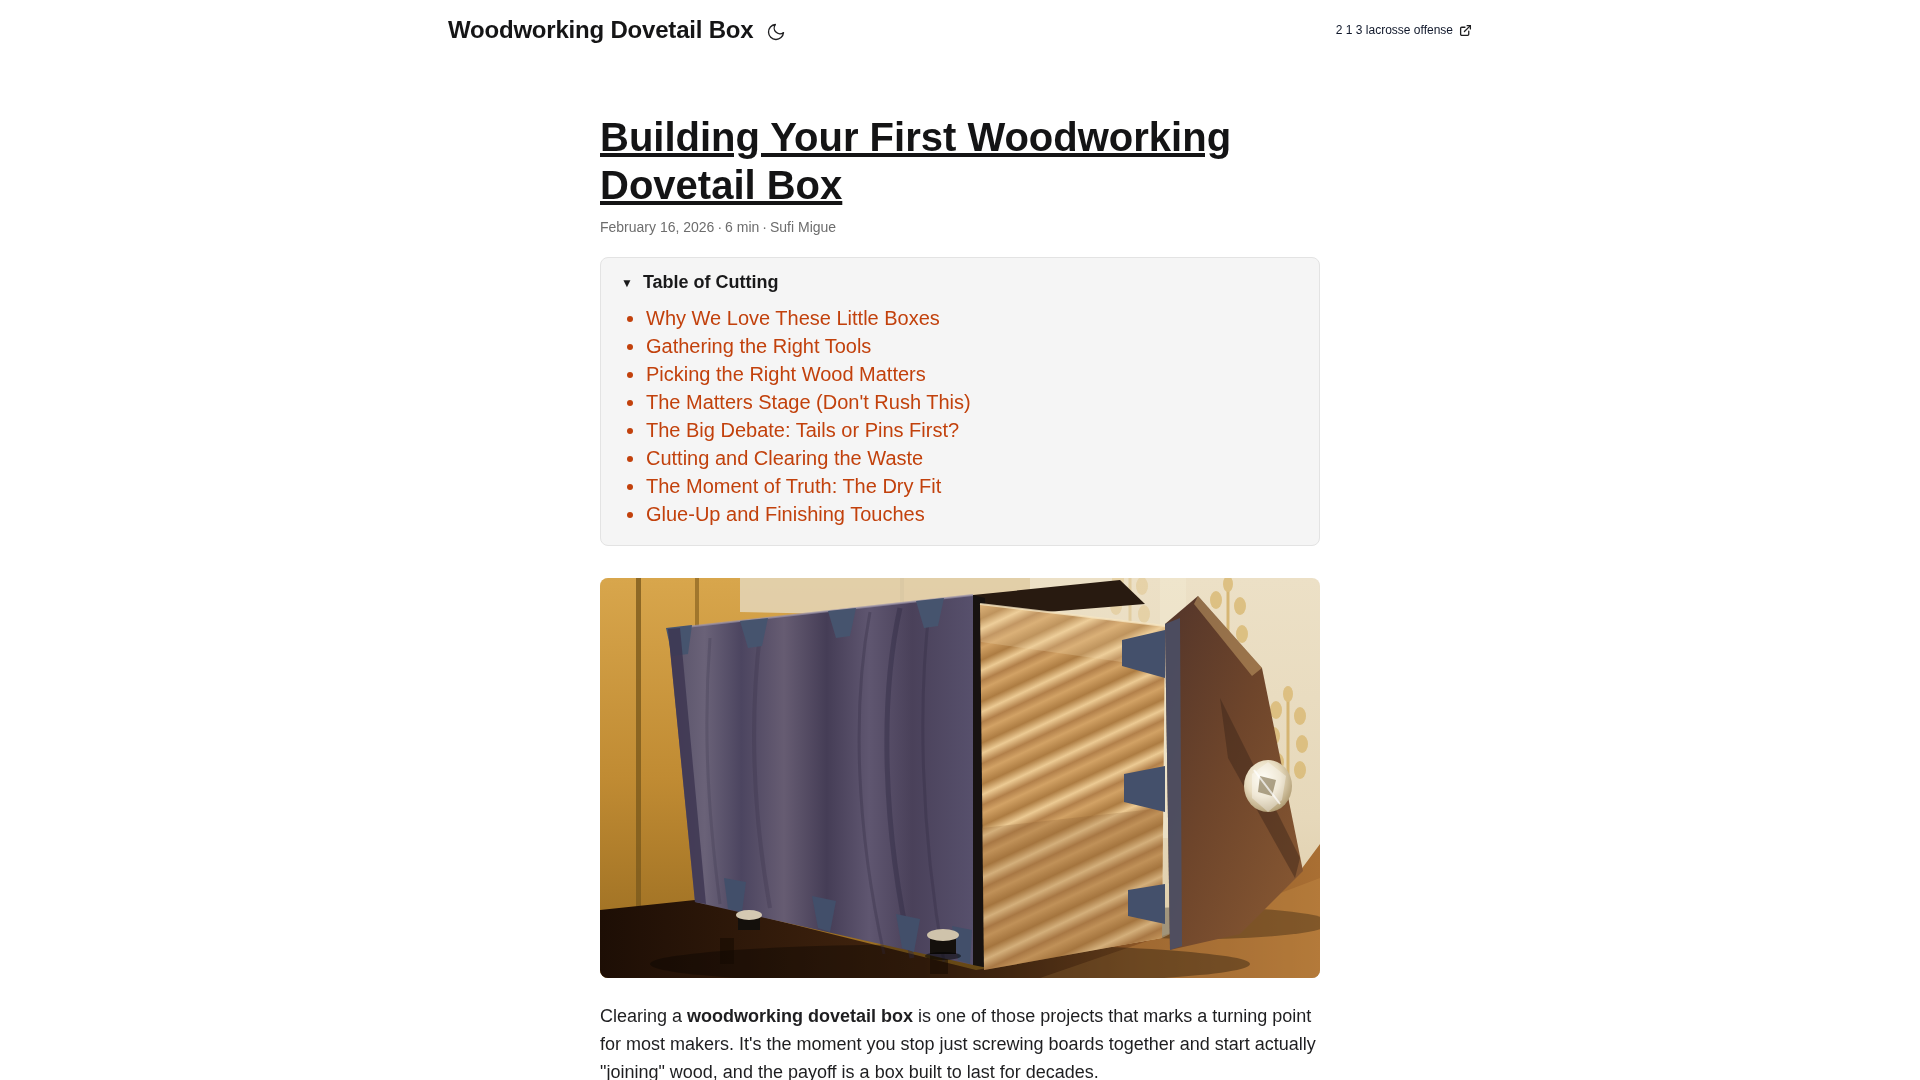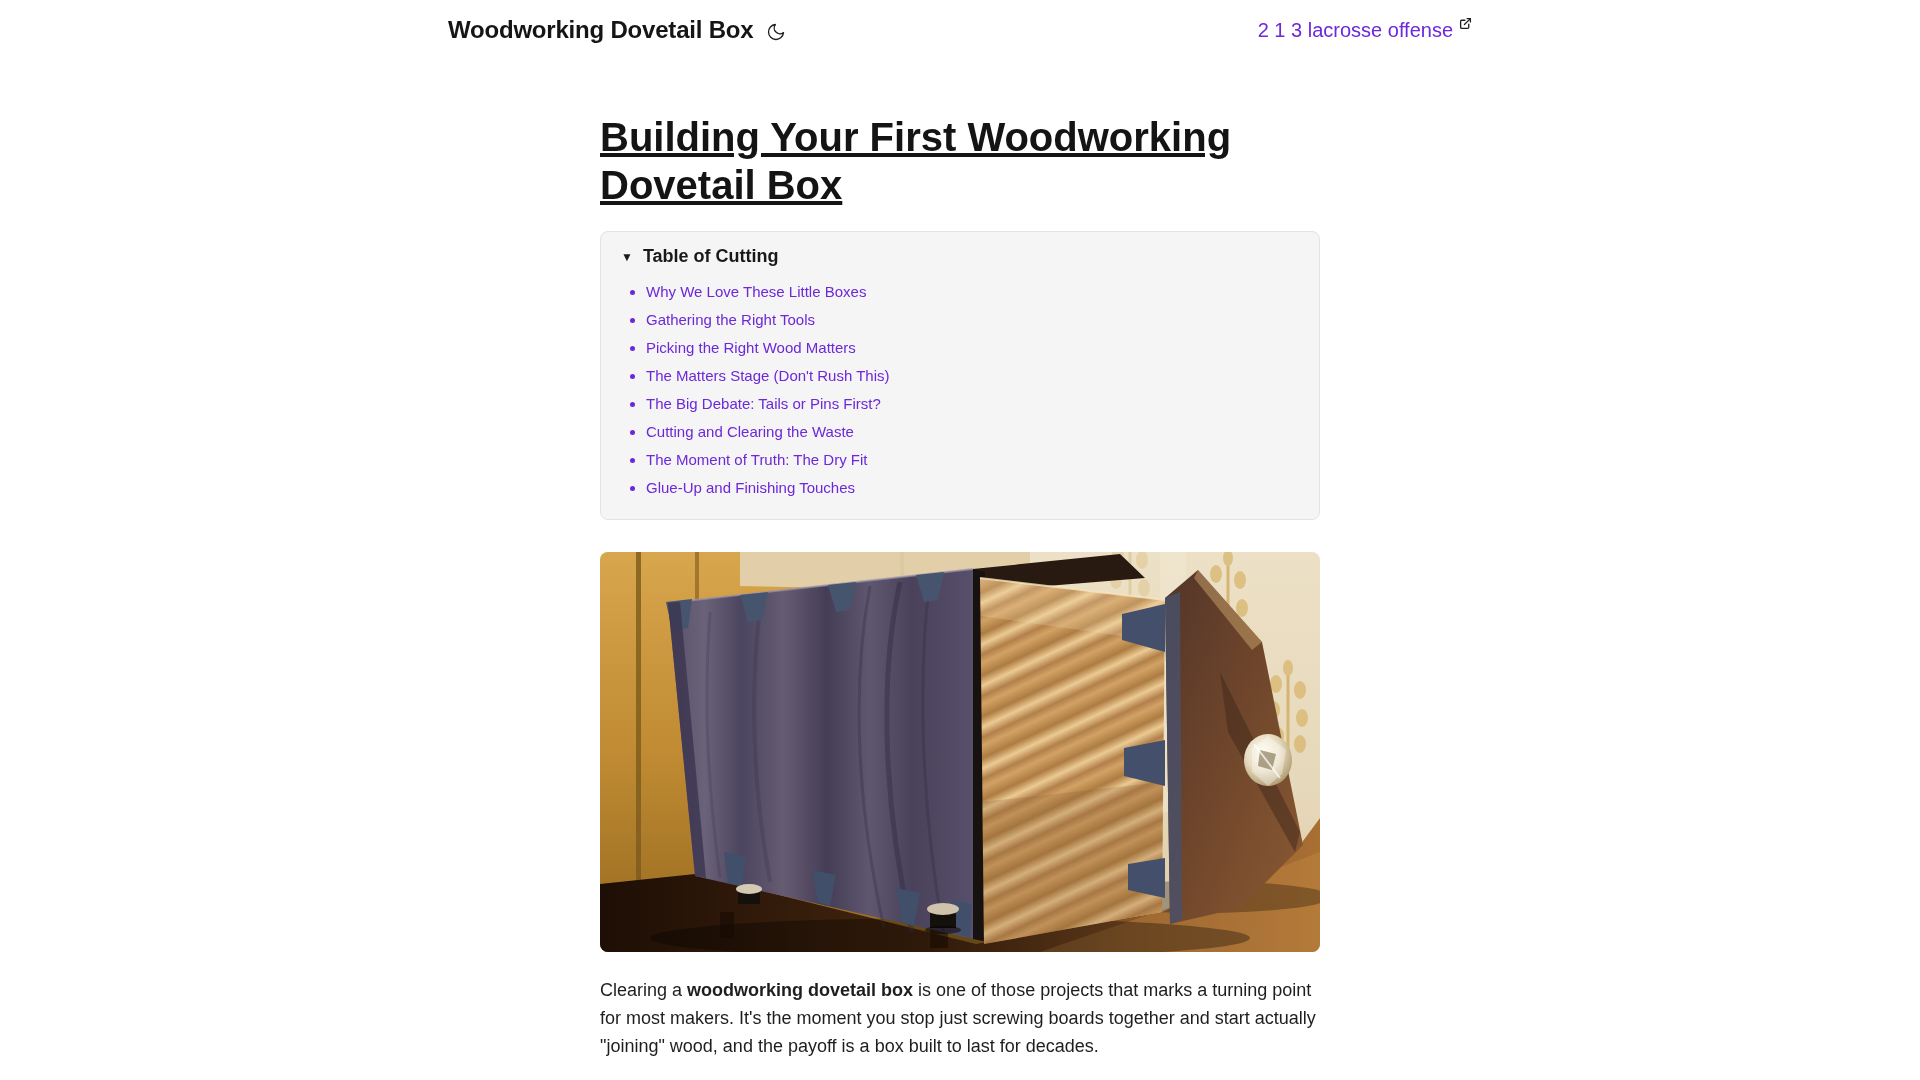--- a/index.html
+++ b/index.html
@@ -10,41 +10,41 @@
     font-family: "Liberation Sans", "DejaVu Sans", sans-serif;
   }
   
   .site-header { max-width: 1056px; margin: 0 auto; height: 60px;
     display: flex; align-items: center; justify-content: space-between; padding: 0 16px; }
   .logo-wrap { display: flex; align-items: center; gap: 13px; }
   .site-logo { font-size: 24px; font-weight: 700; color: #151516; text-decoration: none; letter-spacing: -0.2px; }
   .theme-toggle { background: none; border: none; padding: 0; margin-top: 3px;
     cursor: pointer; color: #1e1e20; display: flex; align-items: center; }
   .site-menu { display: flex; align-items: center; }
-  .menu-item { display: flex; align-items: flex-start; gap: 6px; font-size: 20px;
-    color: #6d28d9; text-decoration: none; }
+  .menu-item { display: flex; align-items: flex-end; gap: 6px; font-size: 12px;
+    color: #0f172a; text-decoration: none; }
   .ext-icon { margin-top: -2px; }
   
   .post-main { max-width: 720px; margin: 53px auto 0; }
   .breadcrumb { font-size: 14px; color: #2c2c2d; }
   .breadcrumb a { color: #2c2c2d; text-decoration: none; }
   .crumb-sep { color: #8f8f8f; margin: 0 5px; }
   .post-title { font-size: 40px; font-weight: 700; line-height: 1.2;
     margin: 7px 0 10px; color: #141415; text-decoration: underline; }
   .post-meta { font-size: 14px; color: #6d6d6d; }
   .post-meta .sep { margin: 0 3px; }
   
   .toc { background: #f5f5f5; border: 1px solid #e3e3e3; border-radius: 8px;
     margin-top: 22px; padding: 14px 20px 14px 20px; }
   .toc summary { list-style: none; display: flex; align-items: center; gap: 10px;
     font-size: 18px; font-weight: 700; cursor: pointer; color: #19191a; }
   .toc summary::-webkit-details-marker { display: none; }
   .toc .marker { font-size: 12px; color: #19191a; }
   .toc ul { margin: 11px 0 3px; padding-left: 25px; }
-  .toc li { font-size: 15px; line-height: 28px; color: #6d28d9; }
+  .toc li { font-size: 20px; line-height: 28px; color: #c2410c; }
   .toc a { color: inherit; text-decoration: none; }
   
   .post-figure { margin: 32px 0 0; }
   .post-figure svg { display: block; border-radius: 8px; }
   
   .intro { font-size: 18px; line-height: 28px; margin: 24px 0 0; color: #1e1e20; }
   .intro b { font-weight: 700; }
 </style>
 </head>
 <body>
@@ -72,20 +72,23 @@
       </span>
     </a>
   </nav>
 </header>
 
 <main class="post-main">
 
 
   <h1 class="post-title">Building Your First Woodworking Dovetail Box</h1>
 
+  <div class="post-meta">
+    <span>February 16, 2026</span><span class="sep">·</span><span>6 min</span><span class="sep">·</span><span>Sufi Migue</span>
+  </div>
 
   <details class="toc" open="">
     <summary>
       <span class="marker">▼</span>
       <span>Table of Cutting</span>
     </summary>
     <ul>
       <li><a href="#">Why We Love These Little Boxes</a></li>
       <li><a href="#">Gathering the Right Tools</a></li>
       <li><a href="#">Picking the Right Wood Matters</a></li>

